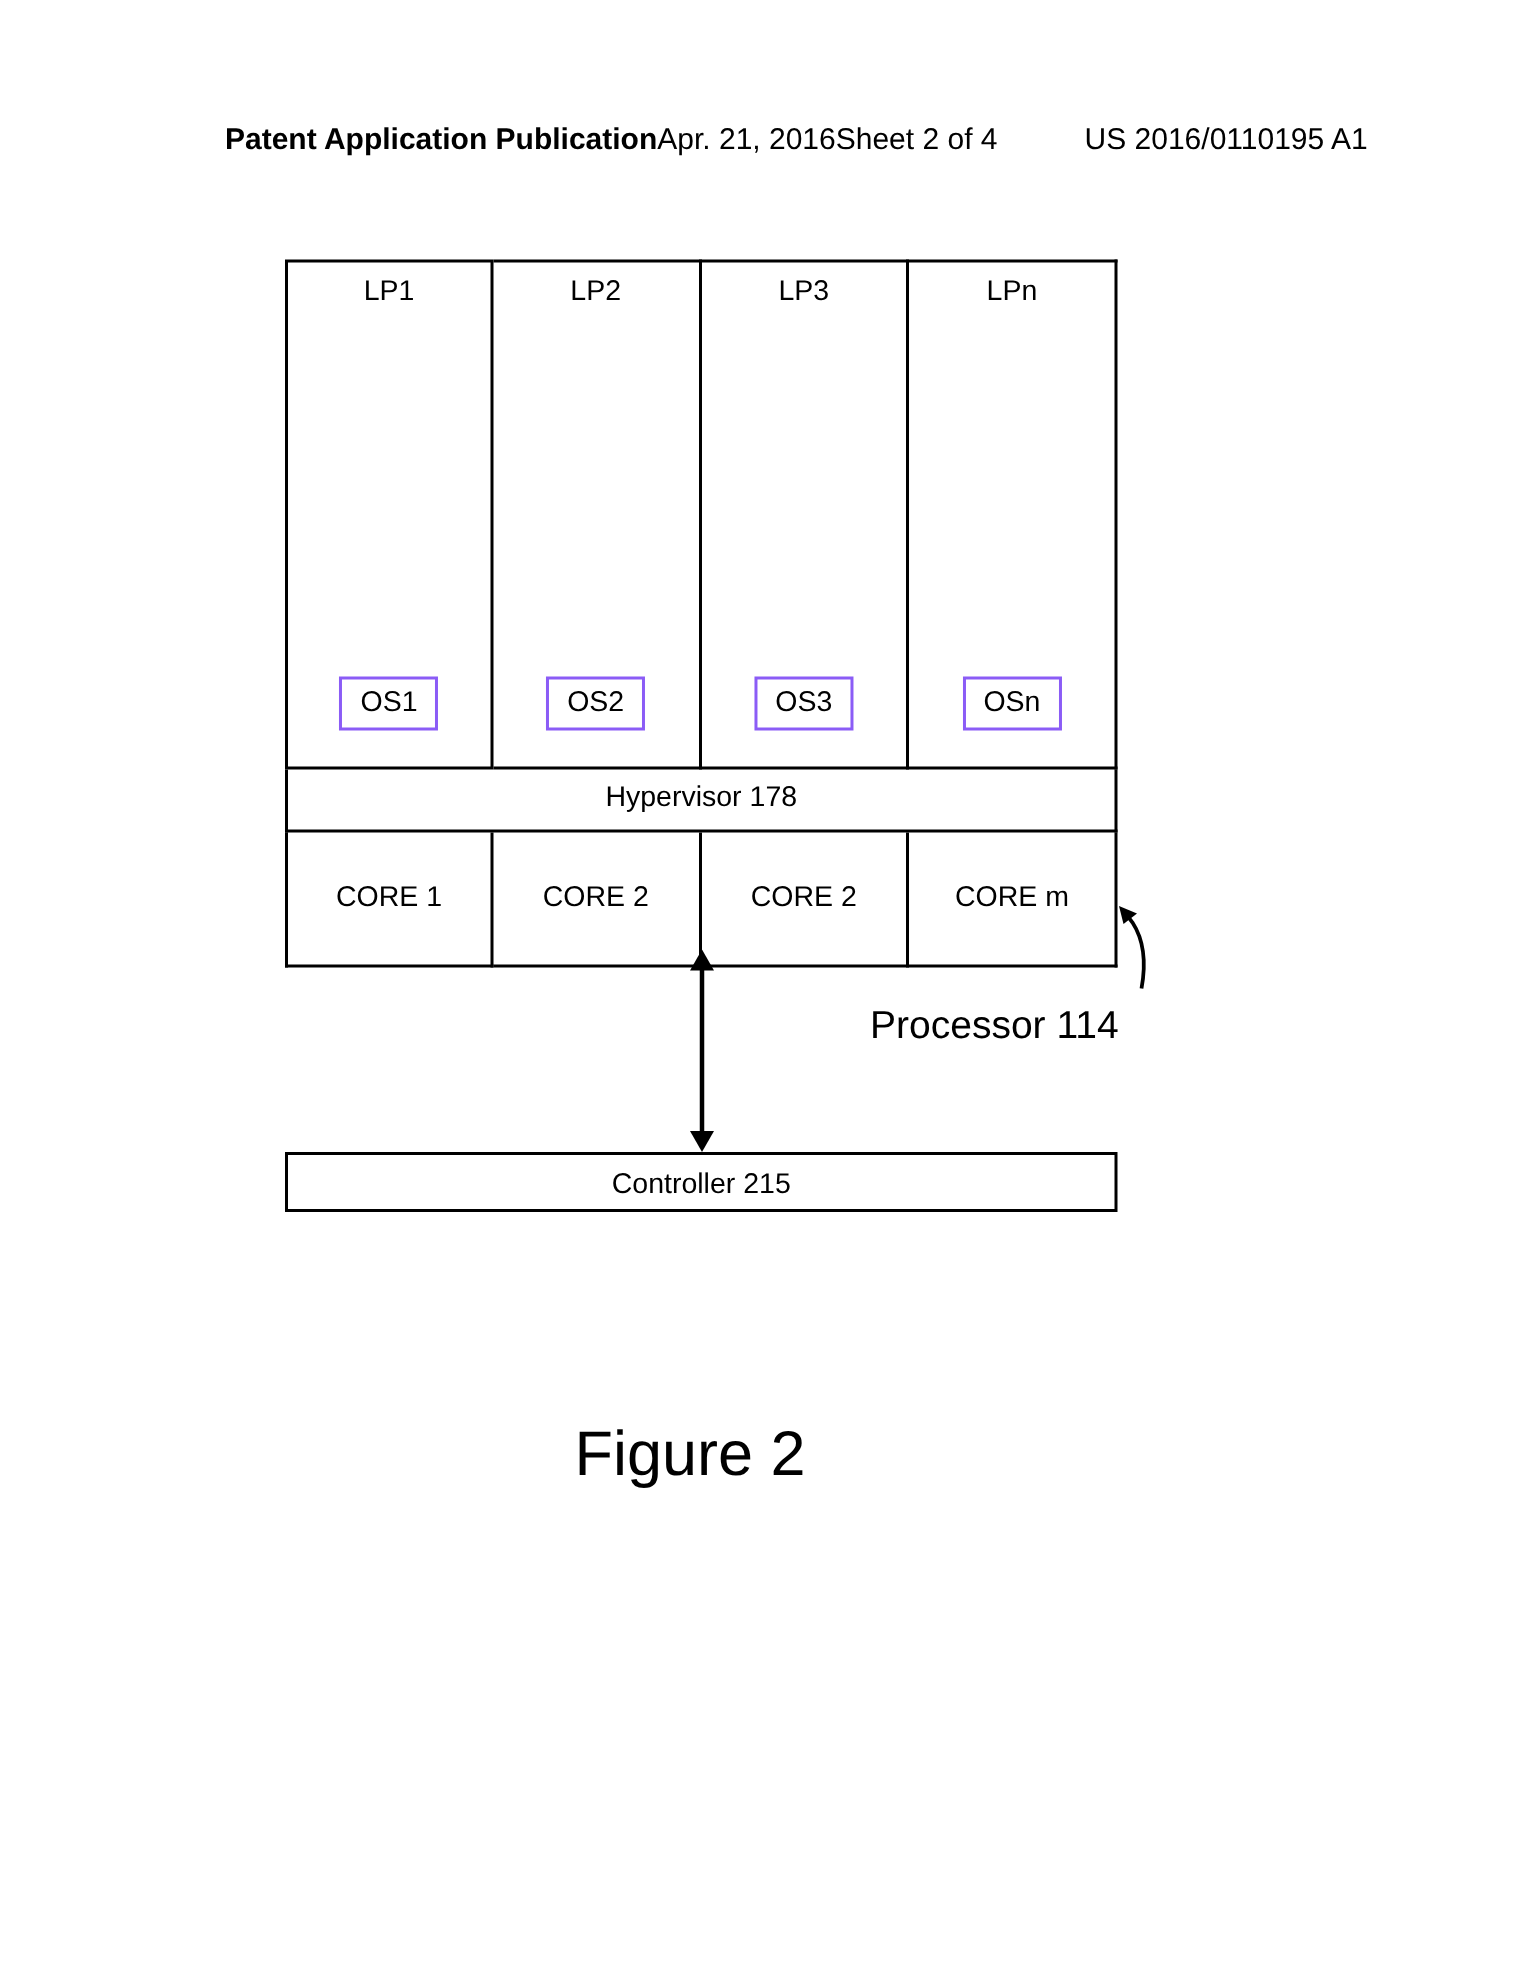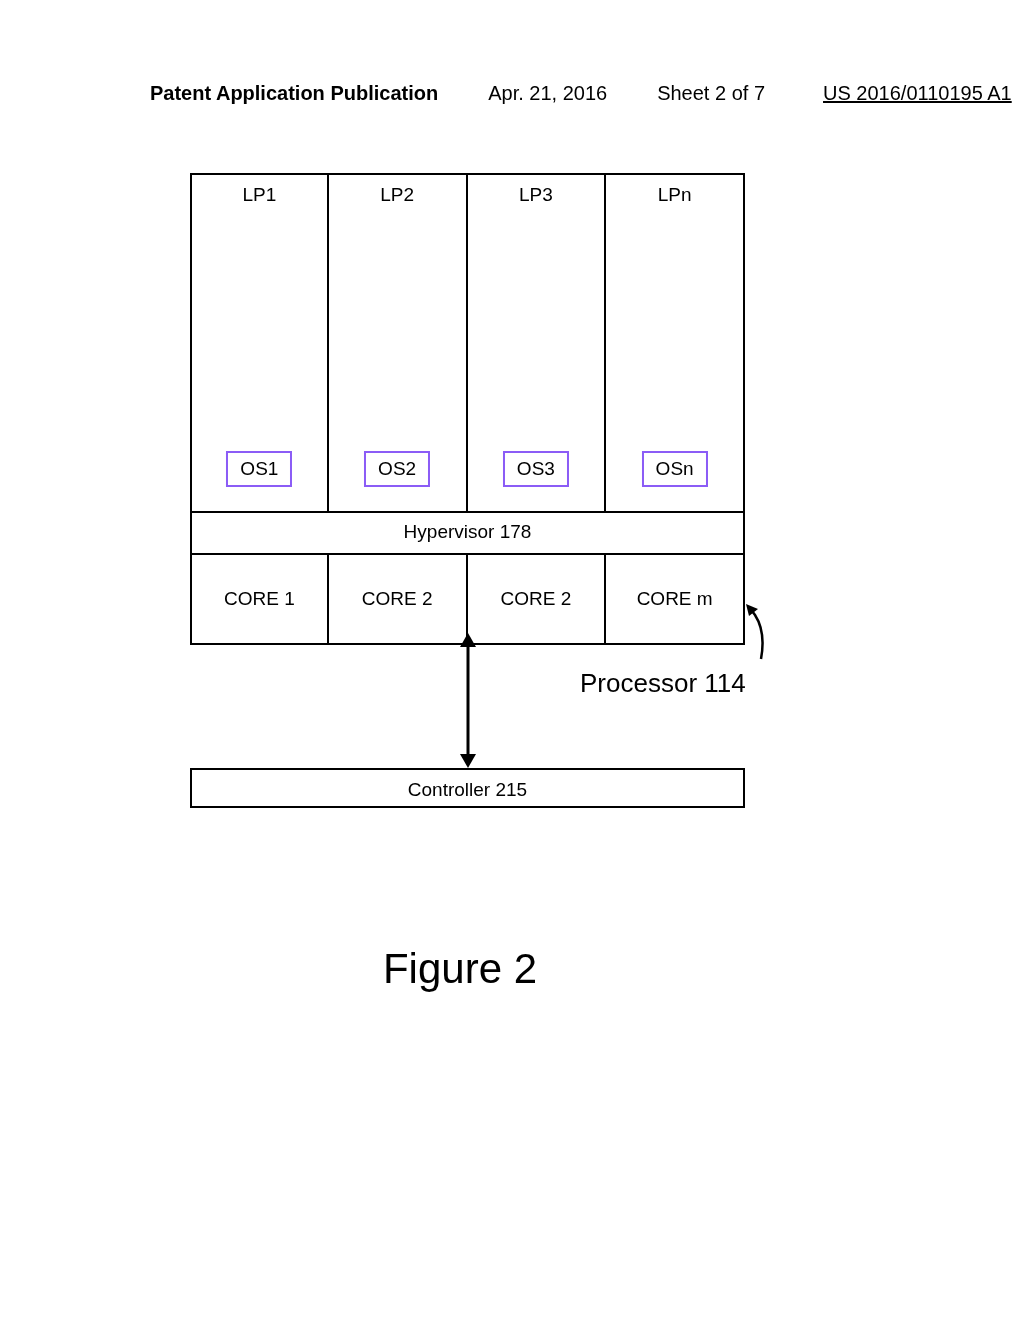--- a/index.html
+++ b/index.html
@@ -18,25 +18,23 @@
     width: 1024px;
     display: flex;
     font-size: 20px;
     padding-left: 24px;
   }
   .header .left {
     font-weight: bold;
     margin-left: 126px;
   }
   .header .center {
-    margin-left: 50px;
   }
   .header .right {
     margin-left: 58px;
-    text-decoration: underline;
   }
   .diagram {
     position: absolute;
     left: 190px;
     top: 173px;
     width: 555px;
   }
   .lp-row {
     display: flex;
     height: 340px;
@@ -129,21 +127,21 @@
     text-align: center;
     font-size: 42px;
   }
 </style>
 </head>
 <body>
 
 <div class="header">
   <span class="left">Patent Application Publication</span>
   <span class="center">Apr. 21, 2016</span>
-  <span class="center">Sheet 2 of 7</span>
+  <span class="center">Sheet 2 of 4</span>
   <span class="right">US 2016/0110195 A1</span>
 </div>
 
 <div class="diagram">
   <div class="lp-row">
     <div class="lp-cell">
       <div class="lp-label">LP1</div>
       <div class="os-box">OS1</div>
     </div>
     <div class="lp-cell">

